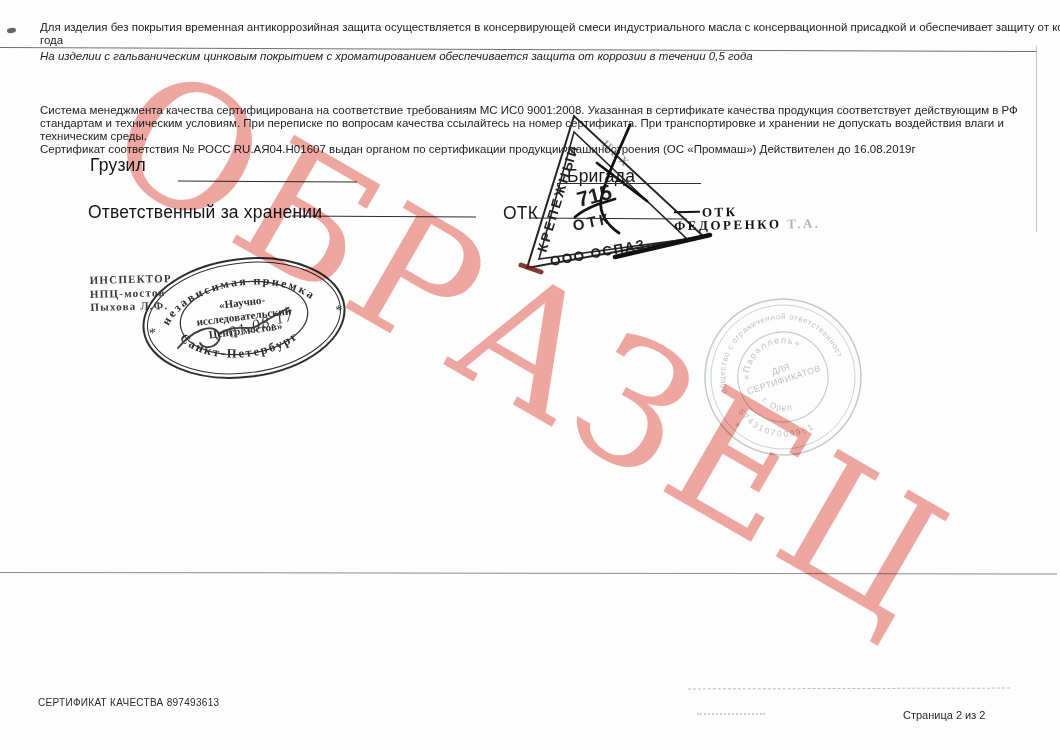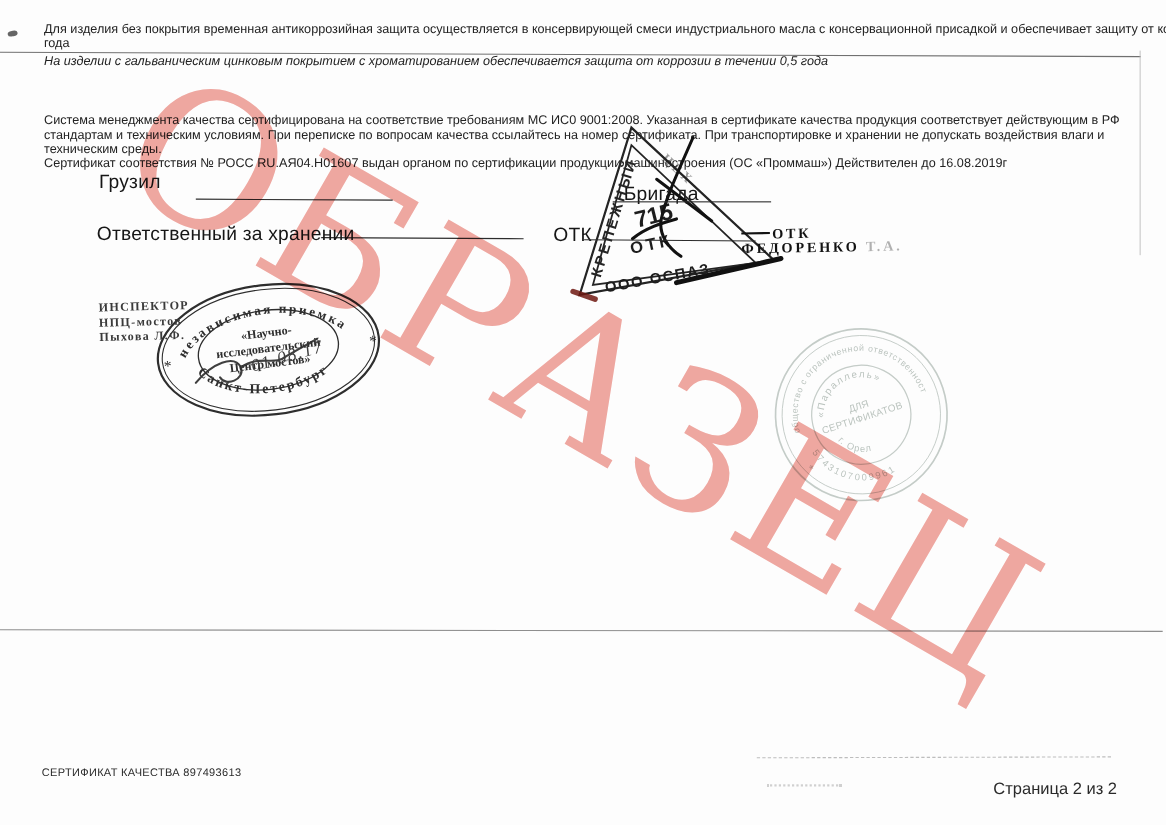--- a/index.html
+++ b/index.html
@@ -153,15 +153,15 @@
 
   <div class="rule" style="left:0;top:572px;width:1057px;border-top:1.6px solid #8e8e8e;transform:rotate(0.08deg);transform-origin:0 0;"></div>
 
   <div class="abs" style="left:1036px;top:46px;width:1px;height:186px;background:#bcbcbc;opacity:.8;"></div>
 
   <div class="abs line" style="left:38px;top:697px;font-size:10px;letter-spacing:.3px;color:#2a2a2a;z-index:2;">СЕРТИФИКАТ КАЧЕСТВА 897493613</div>
 
   <div class="abs" style="left:688px;top:688px;width:322px;border-top:1px dashed #bdbdbd;transform:rotate(-0.15deg);"></div>
   <div class="abs" style="left:697px;top:713px;width:68px;border-top:2px dotted #9a9a9a;opacity:.45;"></div>
 
-  <div class="abs line" style="left:903px;top:709px;font-size:15px;color:#2a2a2a;z-index:2;text-align:right;">Страница 2 из 2</div>
+  <div class="abs line" style="left:903px;top:709px;font-size:11px;color:#2a2a2a;z-index:2;text-align:right;">Страница 2 из 2</div>
 
 </div>
 
 </body></html>

